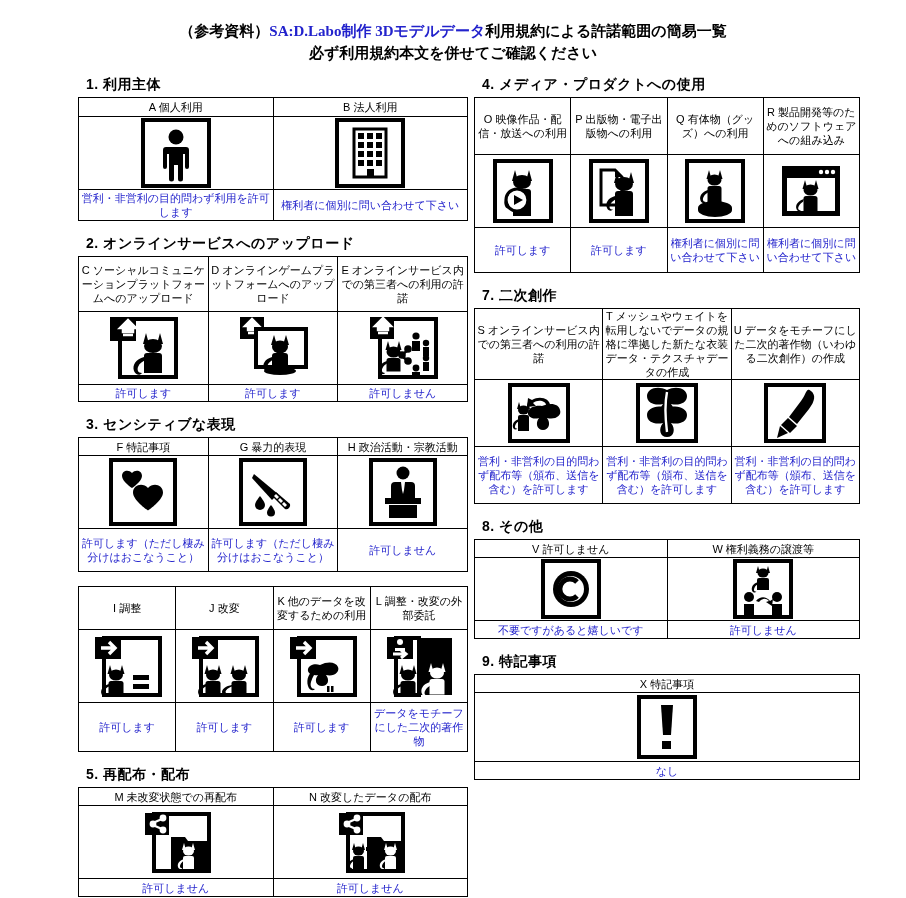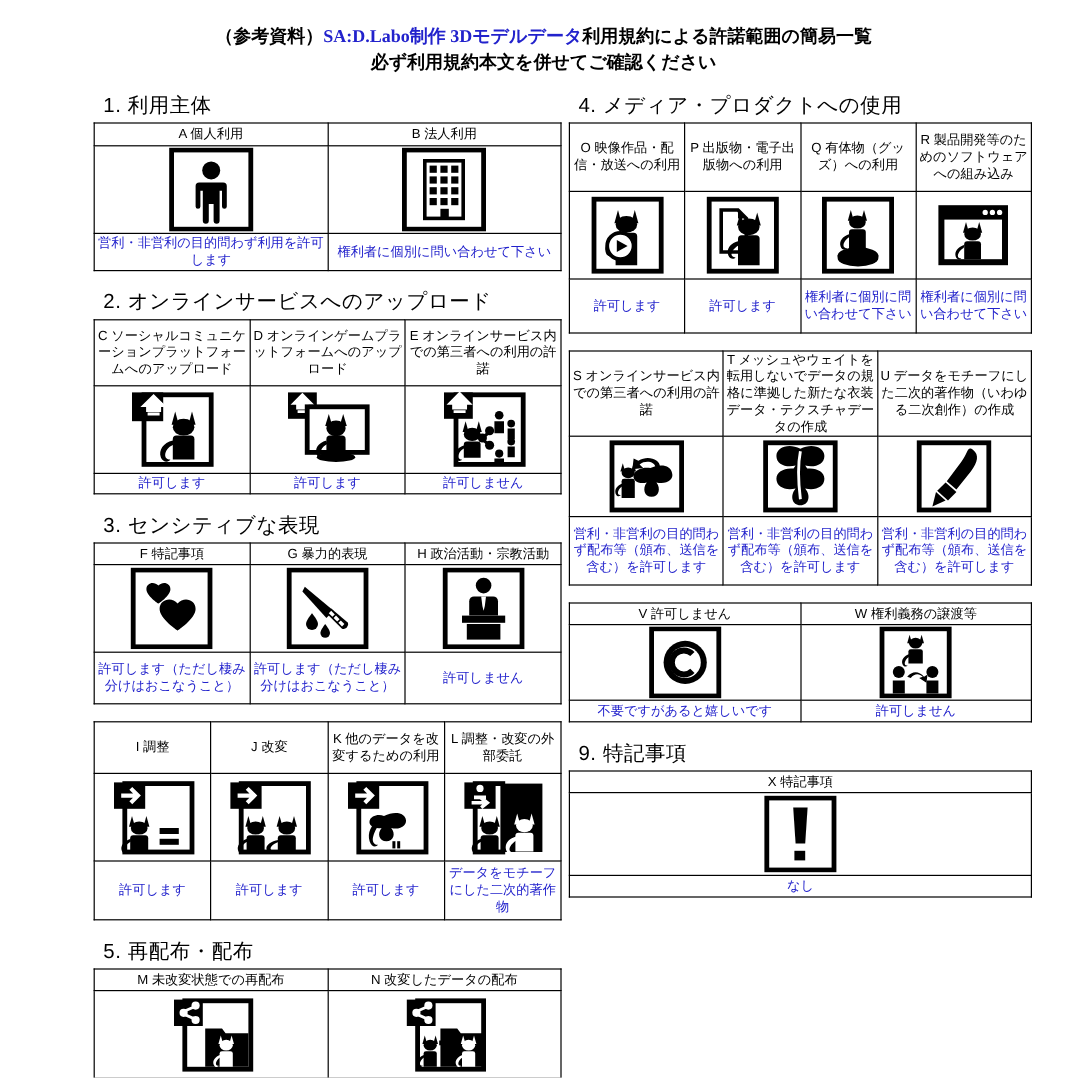--- a/index.html
+++ b/index.html
@@ -44,22 +44,22 @@
     margin-left: 78px;
   }
   .col-right {
     width: 386px;
     margin-left: 6px;
   }
 
   
   .section { margin-bottom: 14px; }
   .section-title {
-    font-size: 17px;
-    font-weight: normal;
+    font-size: 14px;
+    font-weight: bold;
     color: #000000;
     margin: 0 0 3px 8px;
     letter-spacing: .5px;
   }
 
   
   table.grid {
     border-collapse: collapse;
     table-layout: fixed;
     width: 100%;
@@ -564,20 +564,21 @@
           <td class="note" style="height:44px">許可します</td>
           <td class="note" style="height:44px">許可します</td>
           <td class="note" style="height:44px">権利者に個別に問い合わせて下さい</td>
           <td class="note" style="height:44px">権利者に個別に問い合わせて下さい</td>
         </tr>
       </tbody>
         </table>
     </div>
 
     <div class="section">
+      <div class="section-title">7.  二次創作</div>
       <table class="grid">
         <tbody>
             <tr>
           <td class="head" style="height:60px">S  オンラインサービス内での第三者への利用の許諾</td>
           <td class="head" style="height:60px">T  メッシュやウェイトを転用しないでデータの規格に準拠した新たな衣装データ・テクスチャデータの作成</td>
           <td class="head" style="height:60px">U  データをモチーフにした二次的著作物（いわゆる二次創作）の作成</td>
         </tr>
         <tr>
           <td class="icon" style="height:66px">
             <div class="iconwrap">
@@ -623,20 +624,21 @@
         <tr>
           <td class="note" style="height:56px">営利・非営利の目的問わず配布等（頒布、送信を含む）を許可します</td>
           <td class="note" style="height:56px">営利・非営利の目的問わず配布等（頒布、送信を含む）を許可します</td>
           <td class="note" style="height:56px">営利・非営利の目的問わず配布等（頒布、送信を含む）を許可します</td>
         </tr>
       </tbody>
         </table>
     </div>
 
     <div class="section">
+      <div class="section-title">8.  その他</div>
       <table class="grid">
         <tbody>
             <tr>
           <td class="head single" style="height:17px">V  許可しません</td>
           <td class="head single" style="height:17px">W  権利義務の譲渡等</td>
         </tr>
         <tr>
           <td class="icon" style="height:62px">
             <div class="iconwrap">
               <svg class="pic" width="62" height="60" viewBox="0 0 62 60">

